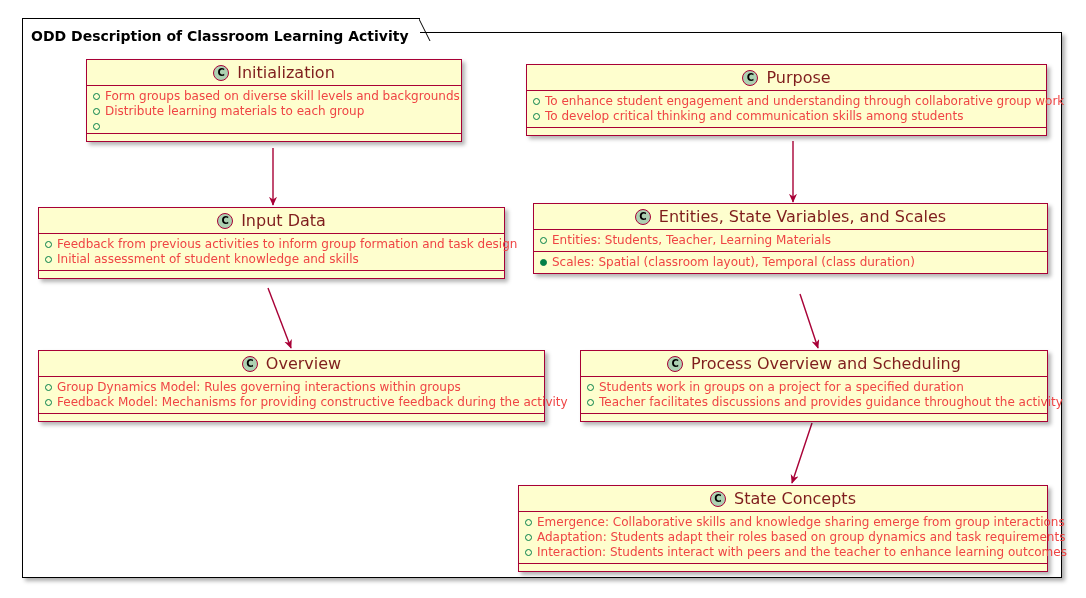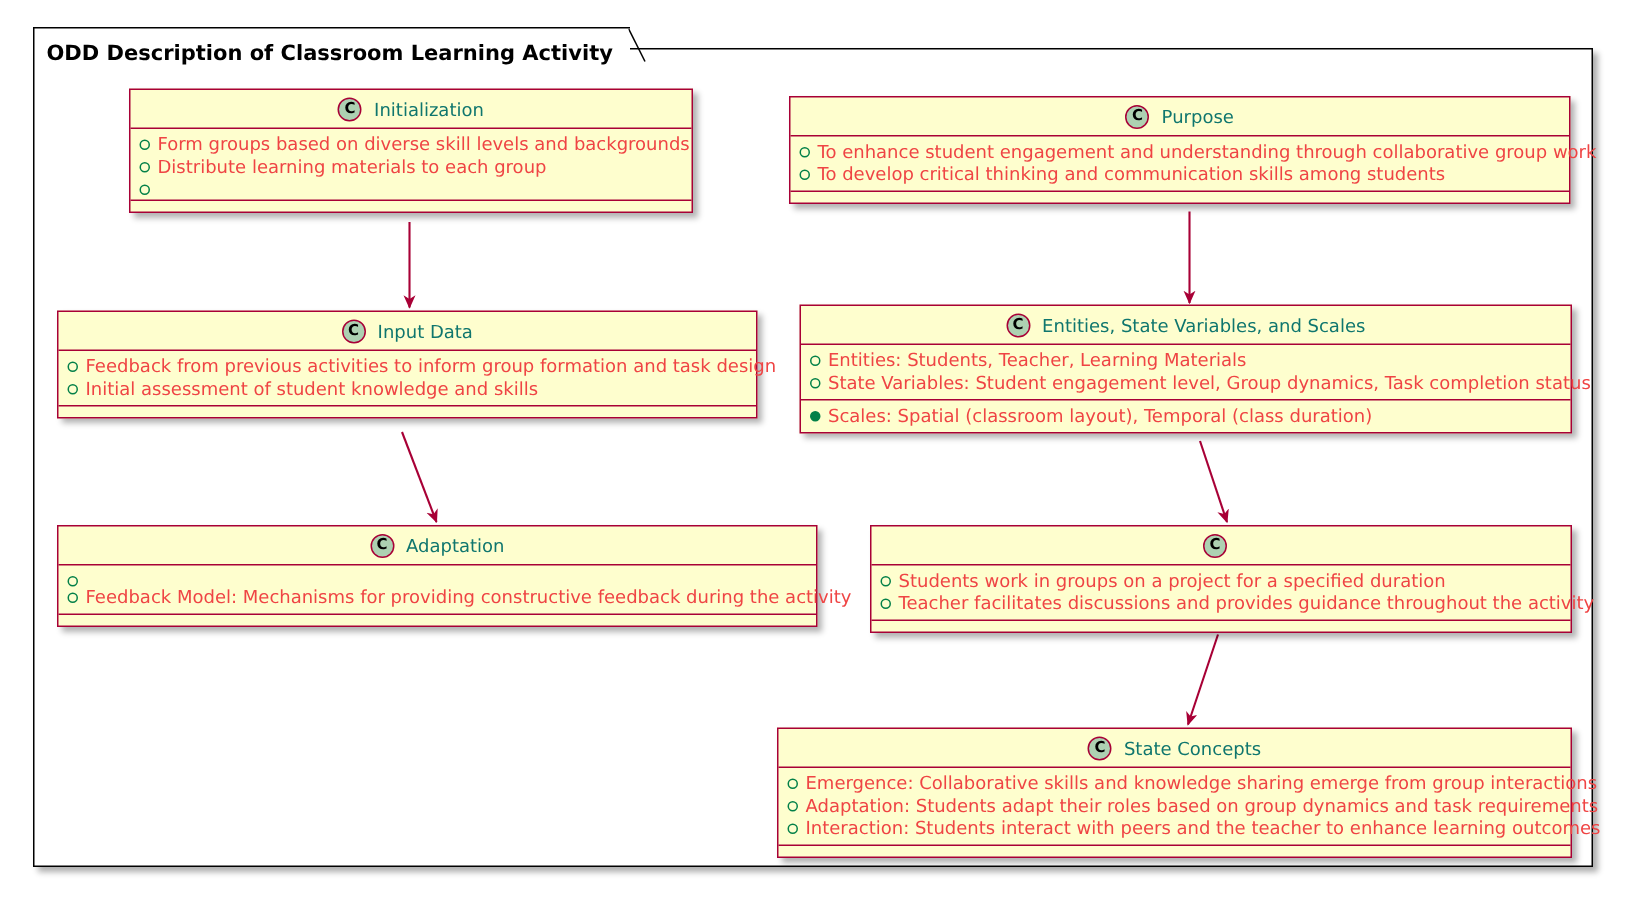--- a/index.html
+++ b/index.html
@@ -97,22 +97,22 @@
     align-items: center;
     justify-content: center;
     font-size: 10px;
     font-weight: bold;
     color: #000000;
     line-height: 1;
     margin-right: 8px;
     flex: 0 0 auto;
   }
   .node-title {
-    font-size: 12px;
-    color: #0f766e;
+    font-size: 16px;
+    color: #7f1d1d;
     white-space: nowrap;
   }
   .section {
     border-bottom: 1px solid #A80036;
     padding: 3px 4px 3px 5px;
     box-sizing: border-box;
   }
   .section:last-child { border-bottom: none; }
   .section.empty {
     height: 7px;
@@ -245,53 +245,51 @@
   <div class="node" style="left:533px; top:203px; width:515px;">
     <div class="node-header">
       <span class="c-badge">C</span>
       <span class="node-title">Entities, State Variables, and Scales</span>
     </div>
     <div class="section">
       <div class="member">
         <span class="bullet"></span>
         <span>Entities: Students, Teacher, Learning Materials</span>
       </div>
-      <div class="member">
-        <span class="bullet"></span>
-        <span>State Variables: Student engagement level, Group dynamics, Task completion status</span>
-      </div>
     </div>
     <div class="section">
       <div class="member">
         <span class="bullet filled"></span>
         <span>Scales: Spatial (classroom layout), Temporal (class duration)</span>
       </div>
     </div>
   </div>
 
   <div class="node" style="left:38px; top:350px; width:507px;">
     <div class="node-header">
       <span class="c-badge">C</span>
-      <span class="node-title">Adaptation</span>
-    </div>
-    <div class="section">
-      <div class="member">
-        <span class="bullet"></span>
+      <span class="node-title">Overview</span>
+    </div>
+    <div class="section">
+      <div class="member">
+        <span class="bullet"></span>
+        <span>Group Dynamics Model: Rules governing interactions within groups</span>
       </div>
       <div class="member">
         <span class="bullet"></span>
         <span>Feedback Model: Mechanisms for providing constructive feedback during the activity</span>
       </div>
     </div>
     <div class="section empty"></div>
   </div>
 
   <div class="node" style="left:580px; top:350px; width:468px;">
     <div class="node-header">
       <span class="c-badge">C</span>
+      <span class="node-title">Process Overview and Scheduling</span>
     </div>
     <div class="section">
       <div class="member">
         <span class="bullet"></span>
         <span>Students work in groups on a project for a specified duration</span>
       </div>
       <div class="member">
         <span class="bullet"></span>
         <span>Teacher facilitates discussions and provides guidance throughout the activity</span>
       </div>

